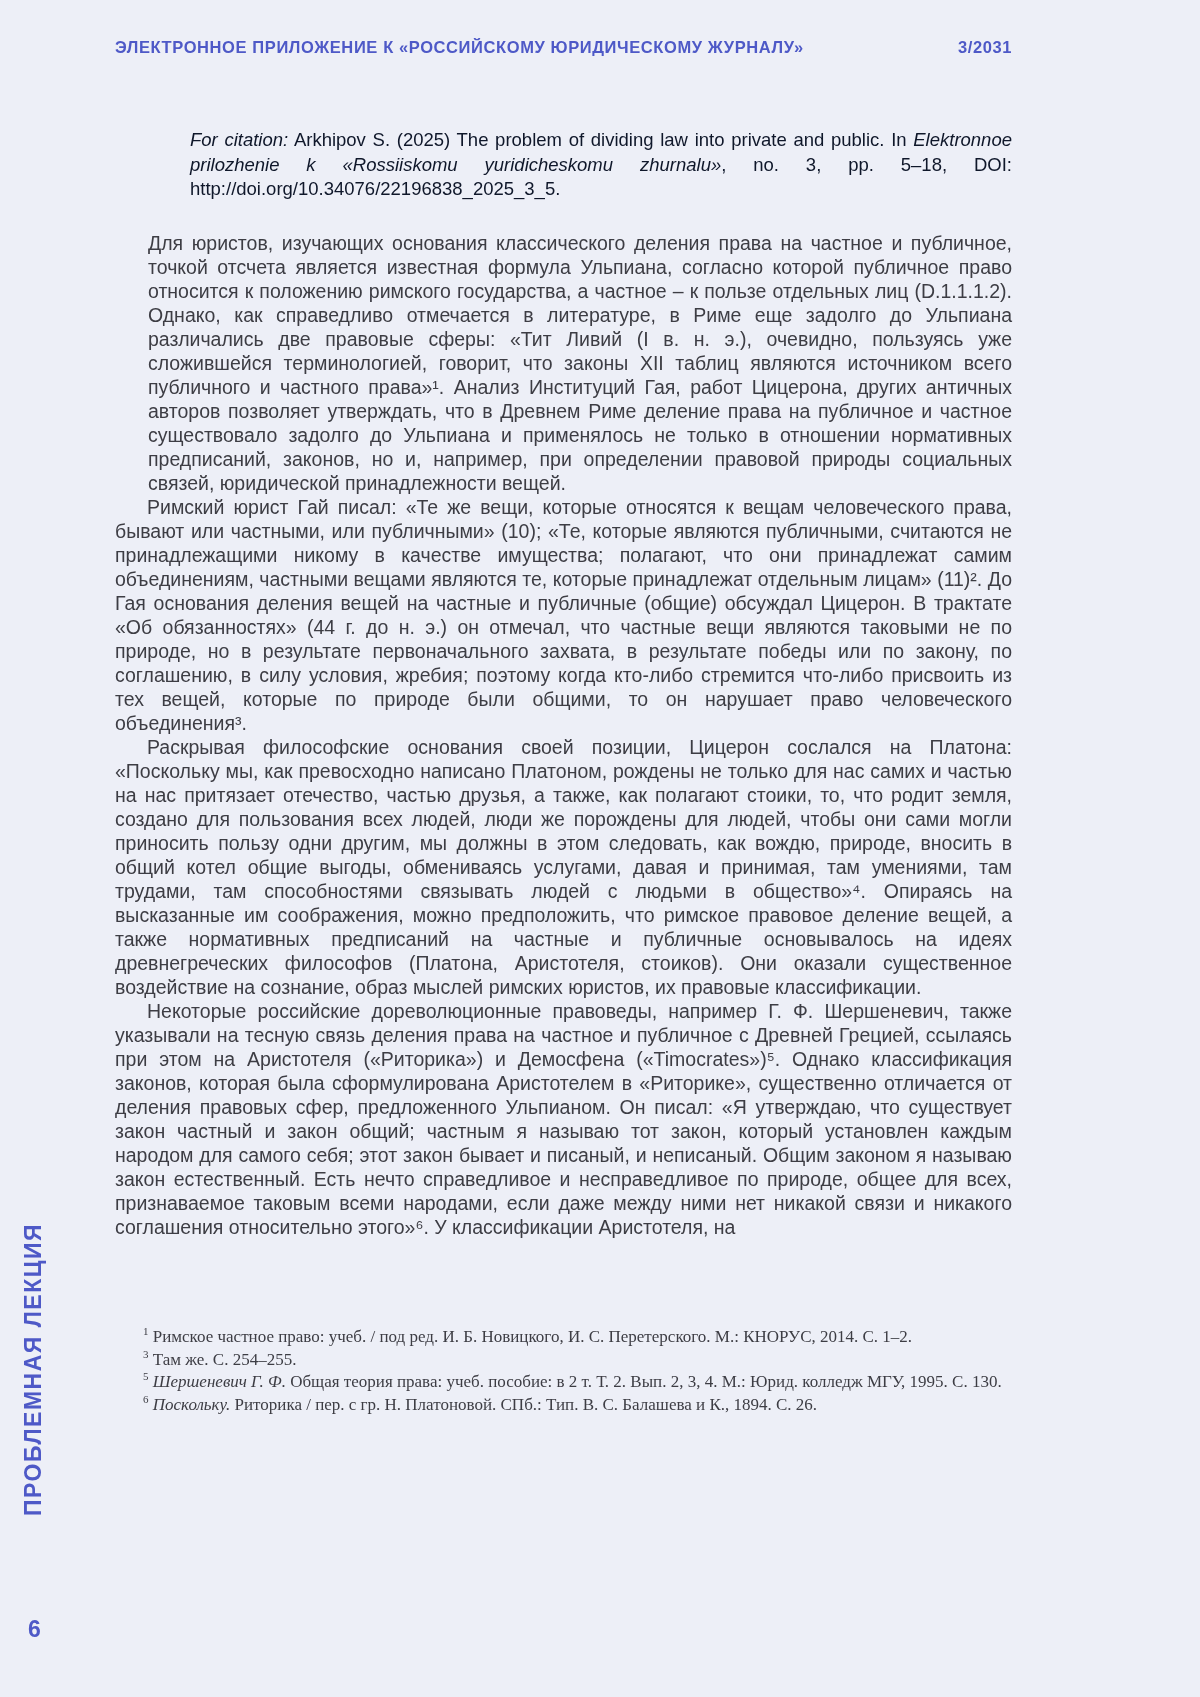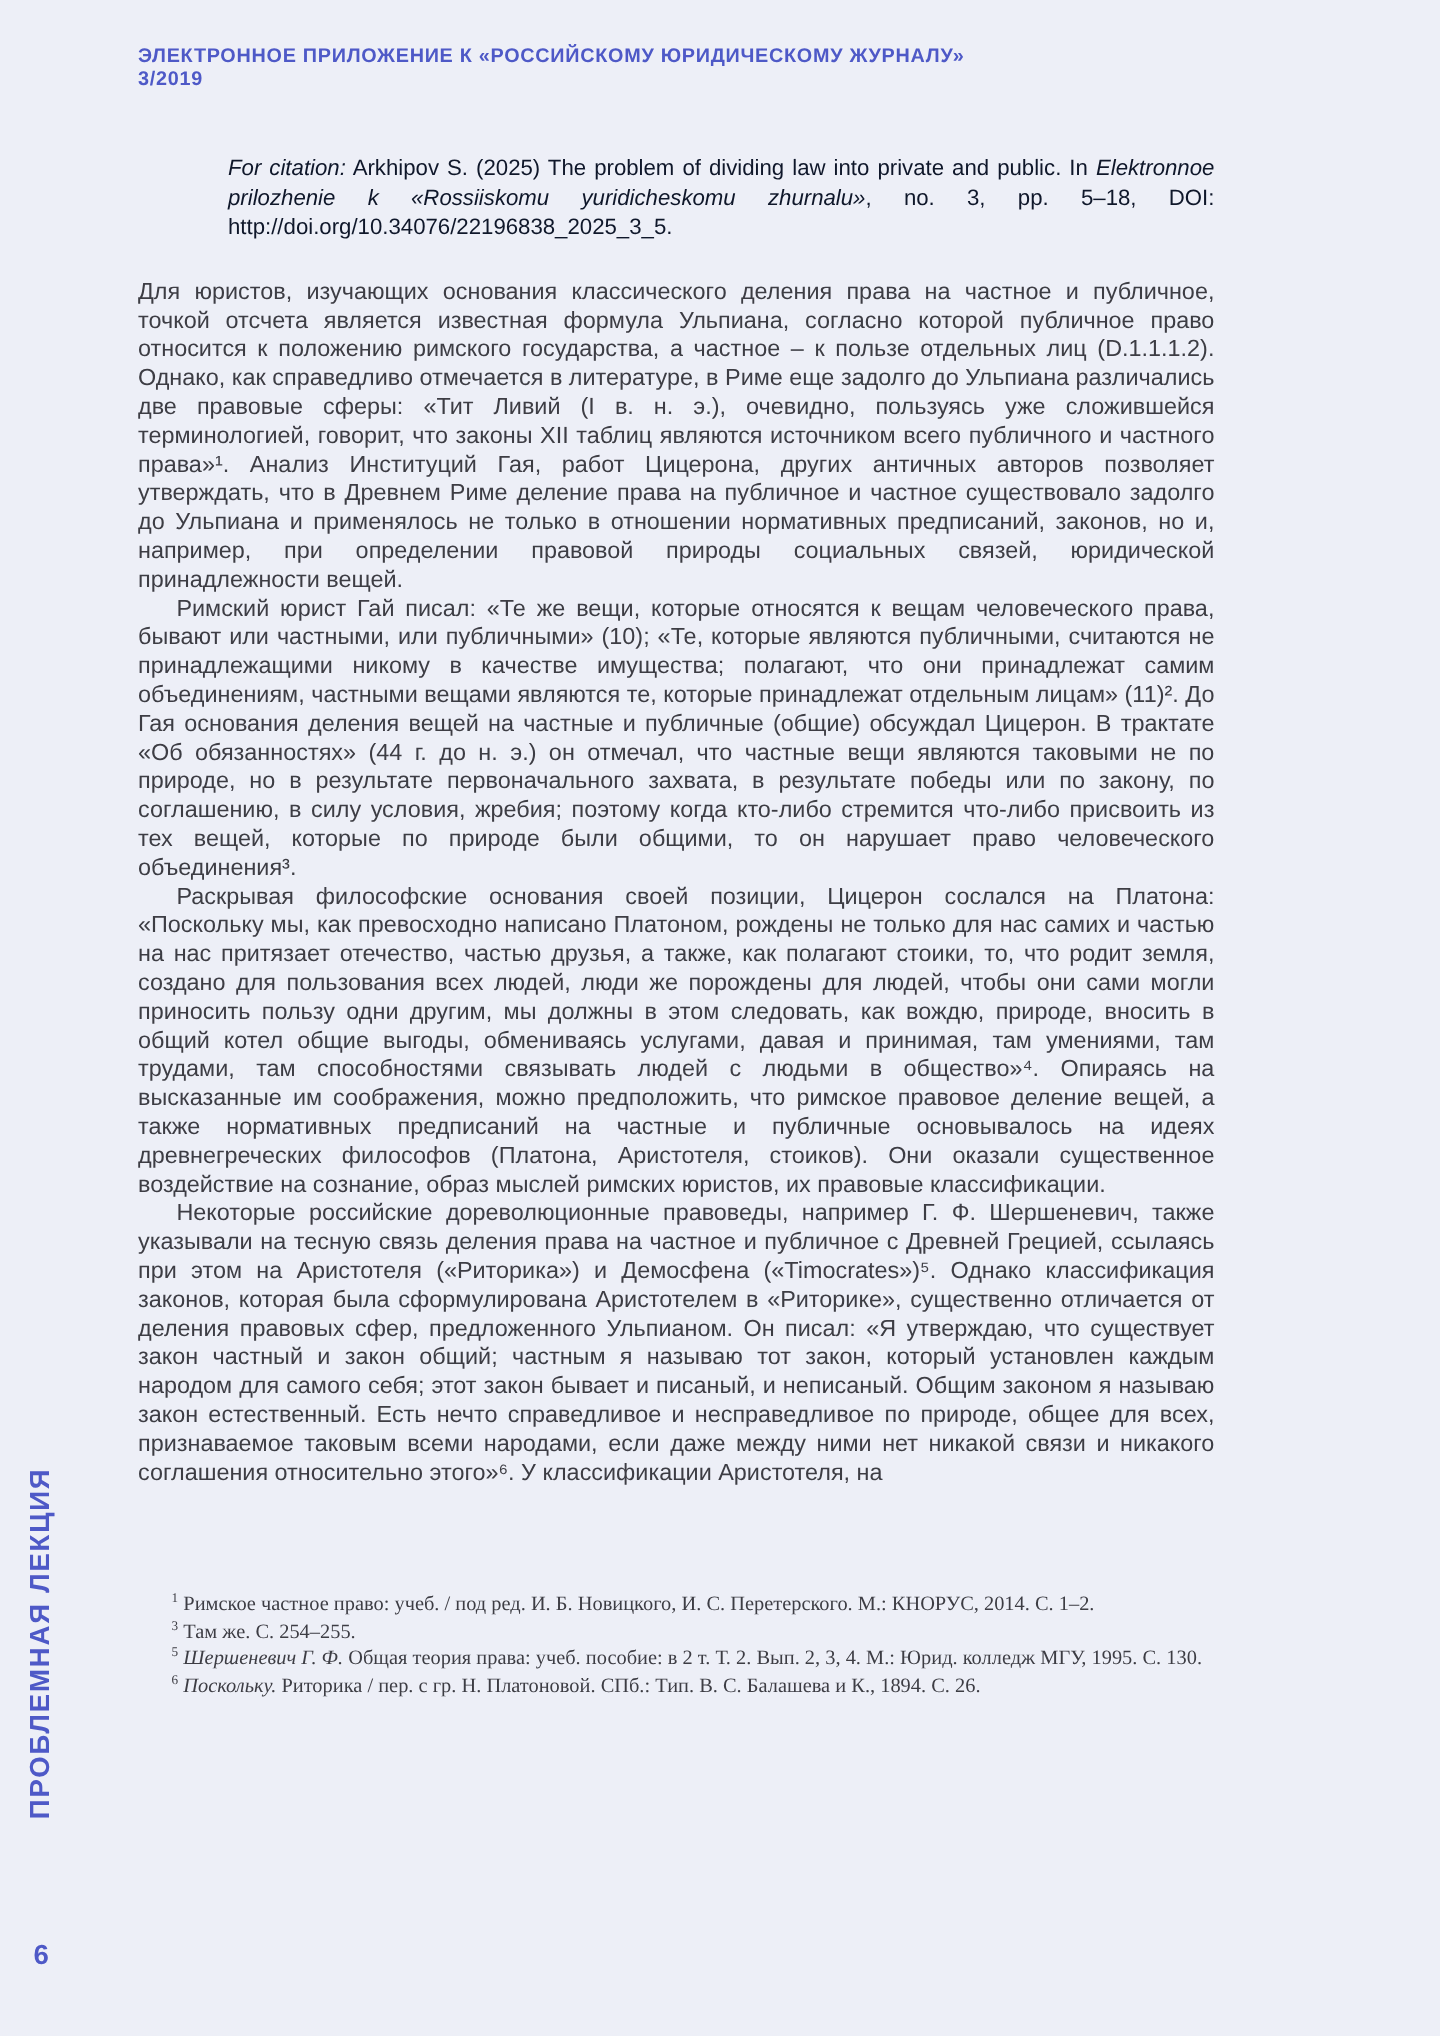--- a/index.html
+++ b/index.html
@@ -17,21 +17,20 @@
     top: 38px;
     left: 115px;
     width: 897px;
     display: flex;
     justify-content: space-between;
     font-weight: bold;
     font-size: 16.5px;
     letter-spacing: 0.6px;
     color: #4e59c7;
     white-space: nowrap;
-    flex-direction: column;
   }
   .citation {
     position: absolute;
     top: 128px;
     left: 190px;
     width: 822px;
     font-size: 18.5px;
     line-height: 24.5px;
     text-align: justify;
     color: #0f172a;
@@ -43,21 +42,21 @@
     left: 115px;
     width: 897px;
     font-size: 19.5px;
     line-height: 24px;
     text-align: justify;
   }
   .body-text p {
     margin: 0;
     text-indent: 32px;
   }
-  .body-text p.no-indent { text-indent: 0; }
+  .body-text p.no-indent { text-indent: 0; margin-left: 33px; }
   .footnotes {
     position: absolute;
     top: 1326px;
     left: 115px;
     width: 897px;
     font-size: 17px;
     line-height: 22.5px;
     text-align: justify;
   }
   .footnotes p {
@@ -95,21 +94,21 @@
     color: #4e59c7;
   }
 </style>
 </head>
 <body>
 
 <div class="page">
 
   <header class="page-header">
     <span>ЭЛЕКТРОННОЕ ПРИЛОЖЕНИЕ К «РОССИЙСКОМУ ЮРИДИЧЕСКОМУ ЖУРНАЛУ»</span>
-    <span>3/2019</span>
+    <span>3/2031</span>
   </header>
 
   <div class="citation"><em>For citation:</em><span> Arkhipov S. (2025) The problem of dividing law into private and public. In </span><em>Elektronnoe prilozhenie k «Rossiiskomu yuridicheskomu zhurnalu»</em><span>, no. 3, pp. 5–18, DOI: http://doi.org/10.34076/22196838_2025_3_5.</span></div>
 
   <main class="body-text">
     <p class="no-indent">Для юристов, изучающих основания классического деления права на частное и публичное, точкой отсчета является известная формула Ульпиана, согласно которой публичное право относится к положению римского государства, а частное – к пользе отдельных лиц (D.1.1.1.2). Однако, как справедливо отмечается в литературе, в Риме еще задолго до Ульпиана различались две правовые сферы: «Тит Ливий (I в. н. э.), очевидно, пользуясь уже сложившейся терминологией, говорит, что законы XII таблиц являются источником всего публичного и частного права»¹. Анализ Институций Гая, работ Цицерона, других античных авторов позволяет утверждать, что в Древнем Риме деление права на публичное и частное существовало задолго до Ульпиана и применялось не только в отношении нормативных предписаний, законов, но и, например, при определении правовой природы социальных связей, юридической принадлежности вещей.</p>
     <p>Римский юрист Гай писал: «Те же вещи, которые относятся к вещам человеческого права, бывают или частными, или публичными» (10); «Те, которые являются публичными, считаются не принадлежащими никому в качестве имущества; полагают, что они принадлежат самим объединениям, частными вещами являются те, которые принадлежат отдельным лицам» (11)². До Гая основания деления вещей на частные и публичные (общие) обсуждал Цицерон. В трактате «Об обязанностях» (44 г. до н. э.) он отмечал, что частные вещи являются таковыми не по природе, но в результате первоначального захвата, в результате победы или по закону, по соглашению, в силу условия, жребия; поэтому когда кто-либо стремится что-либо присвоить из тех вещей, которые по природе были общими, то он нарушает право человеческого объединения³.</p>
     <p>Раскрывая философские основания своей позиции, Цицерон сослался на Платона: «Поскольку мы, как превосходно написано Платоном, рождены не только для нас самих и частью на нас притязает отечество, частью друзья, а также, как полагают стоики, то, что родит земля, создано для пользования всех людей, люди же порождены для людей, чтобы они сами могли приносить пользу одни другим, мы должны в этом следовать, как вождю, природе, вносить в общий котел общие выгоды, обмениваясь услугами, давая и принимая, там умениями, там трудами, там способностями связывать людей с людьми в общество»⁴. Опираясь на высказанные им соображения, можно предположить, что римское правовое деление вещей, а также нормативных предписаний на частные и публичные основывалось на идеях древнегреческих философов (Платона, Аристотеля, стоиков). Они оказали существенное воздействие на сознание, образ мыслей римских юристов, их правовые классификации.</p>
     <p>Некоторые российские дореволюционные правоведы, например Г. Ф. Шершеневич, также указывали на тесную связь деления права на частное и публичное с Древней Грецией, ссылаясь при этом на Аристотеля («Риторика») и Демосфена («Timocrates»)⁵. Однако классификация законов, которая была сформулирована Аристотелем в «Риторике», существенно отличается от деления правовых сфер, предложенного Ульпианом. Он писал: «Я утверждаю, что существует закон частный и закон общий; частным я называю тот закон, который установлен каждым народом для самого себя; этот закон бывает и писаный, и неписаный. Общим законом я называю закон естественный. Есть нечто справедливое и несправедливое по природе, общее для всех, признаваемое таковым всеми народами, если даже между ними нет никакой связи и никакого соглашения относительно этого»⁶. У классификации Аристотеля, на</p>
   </main>

